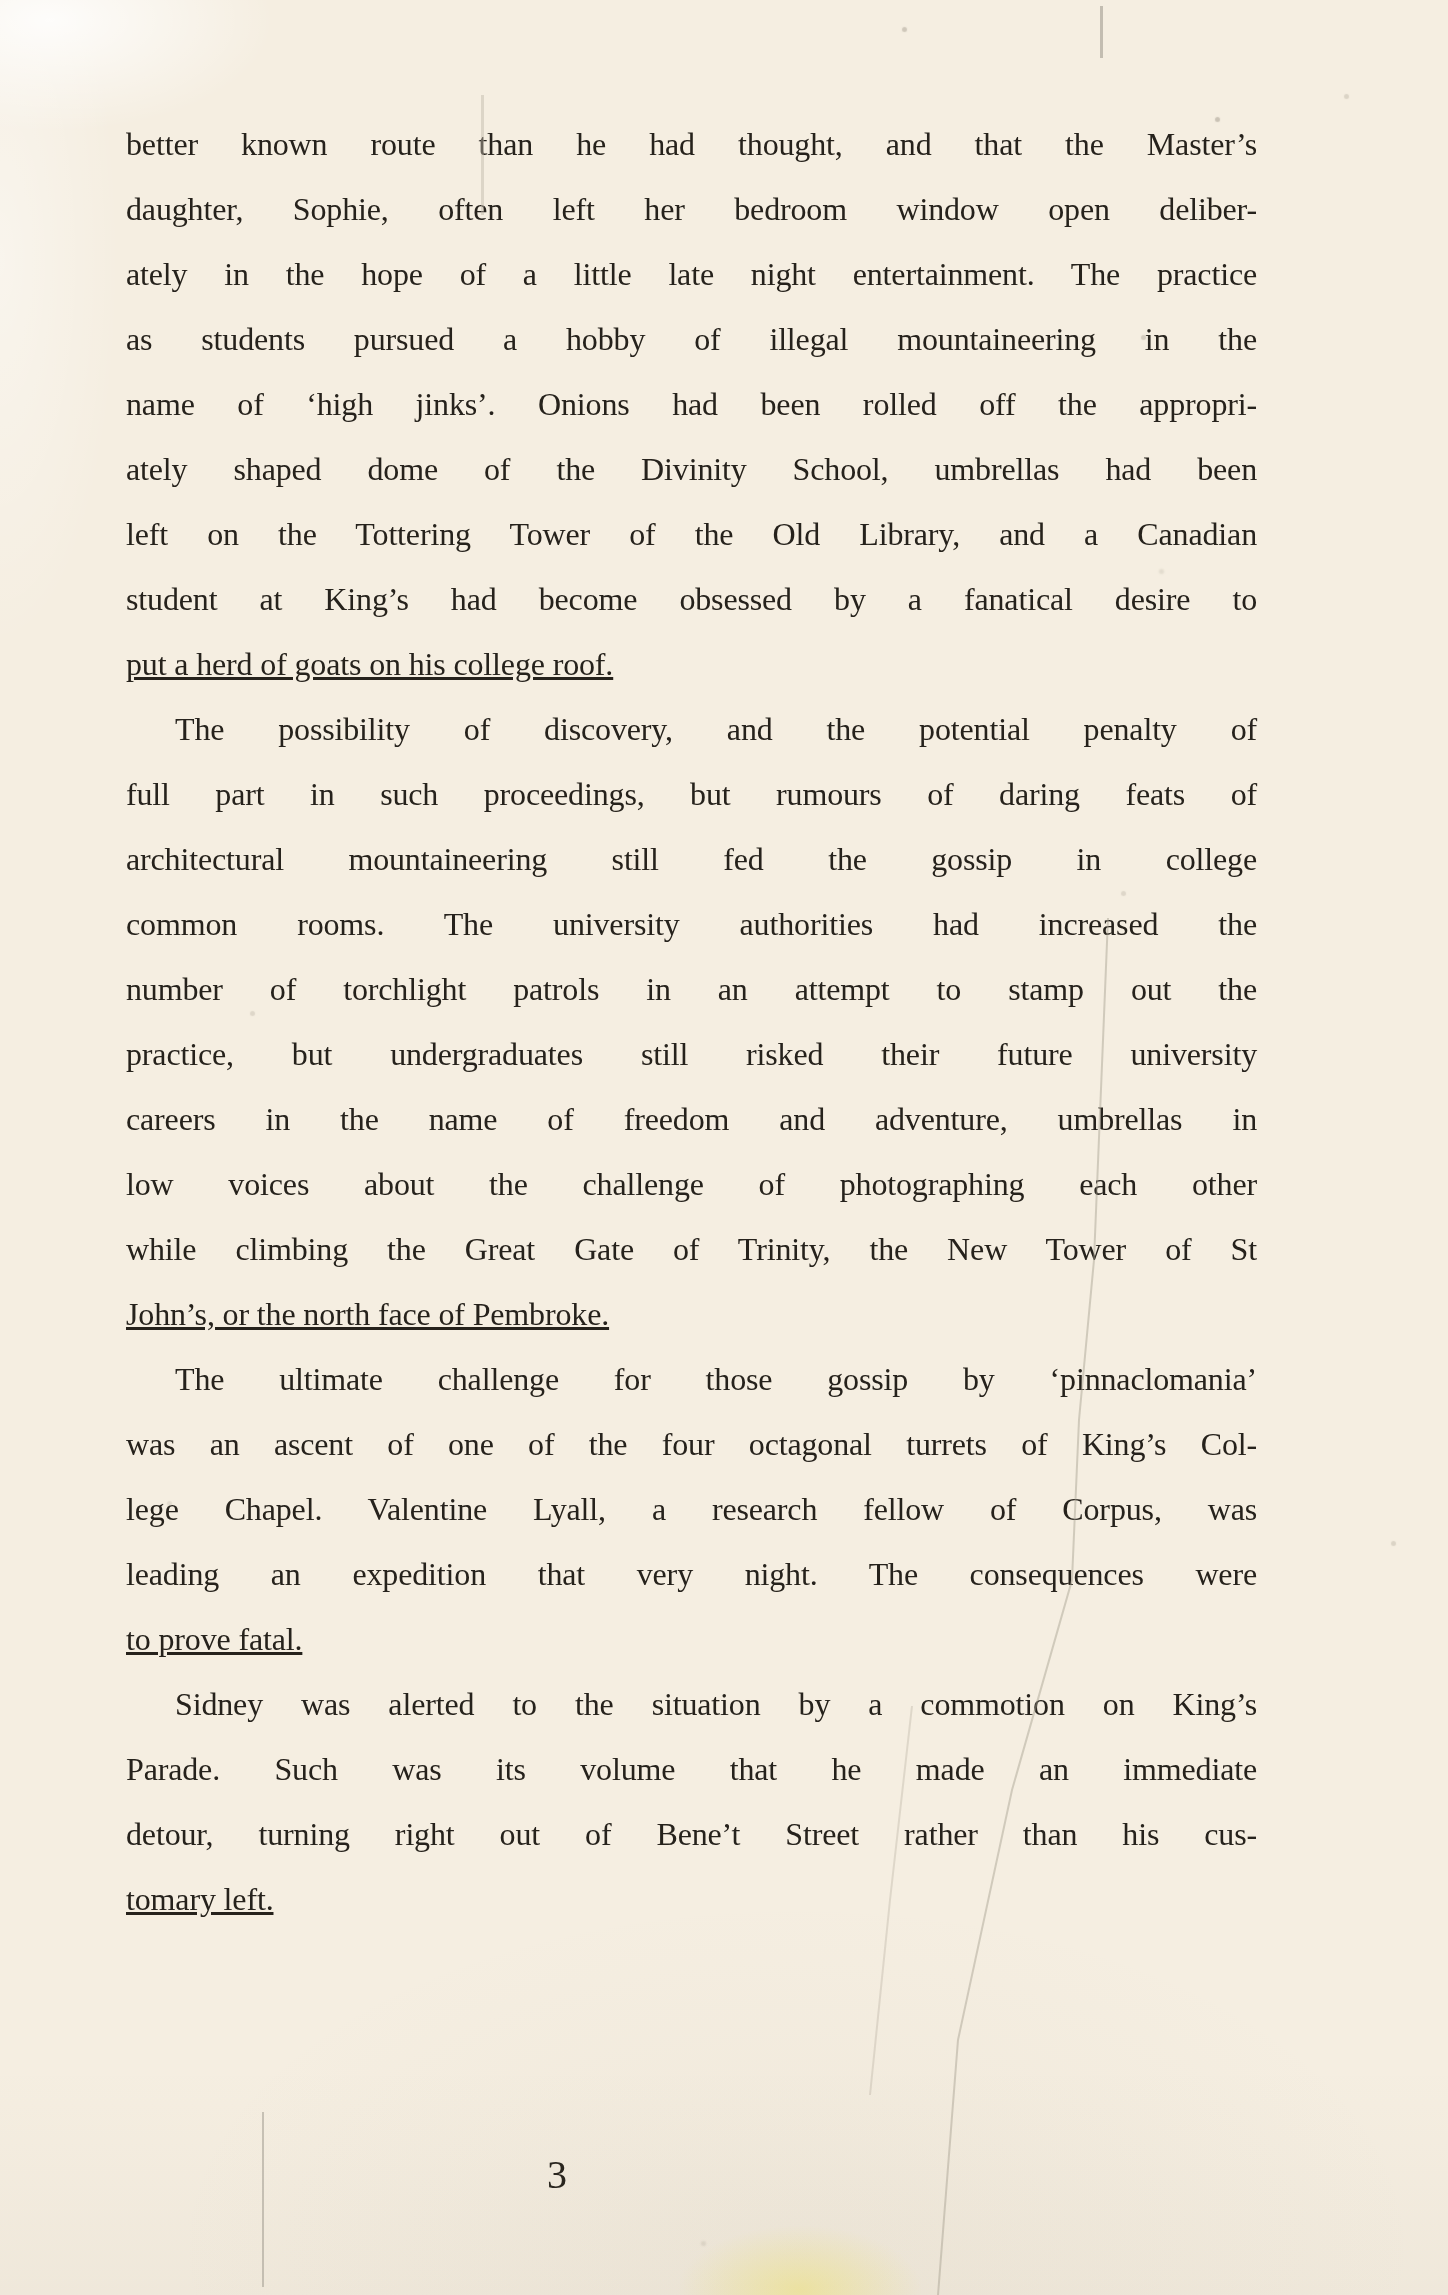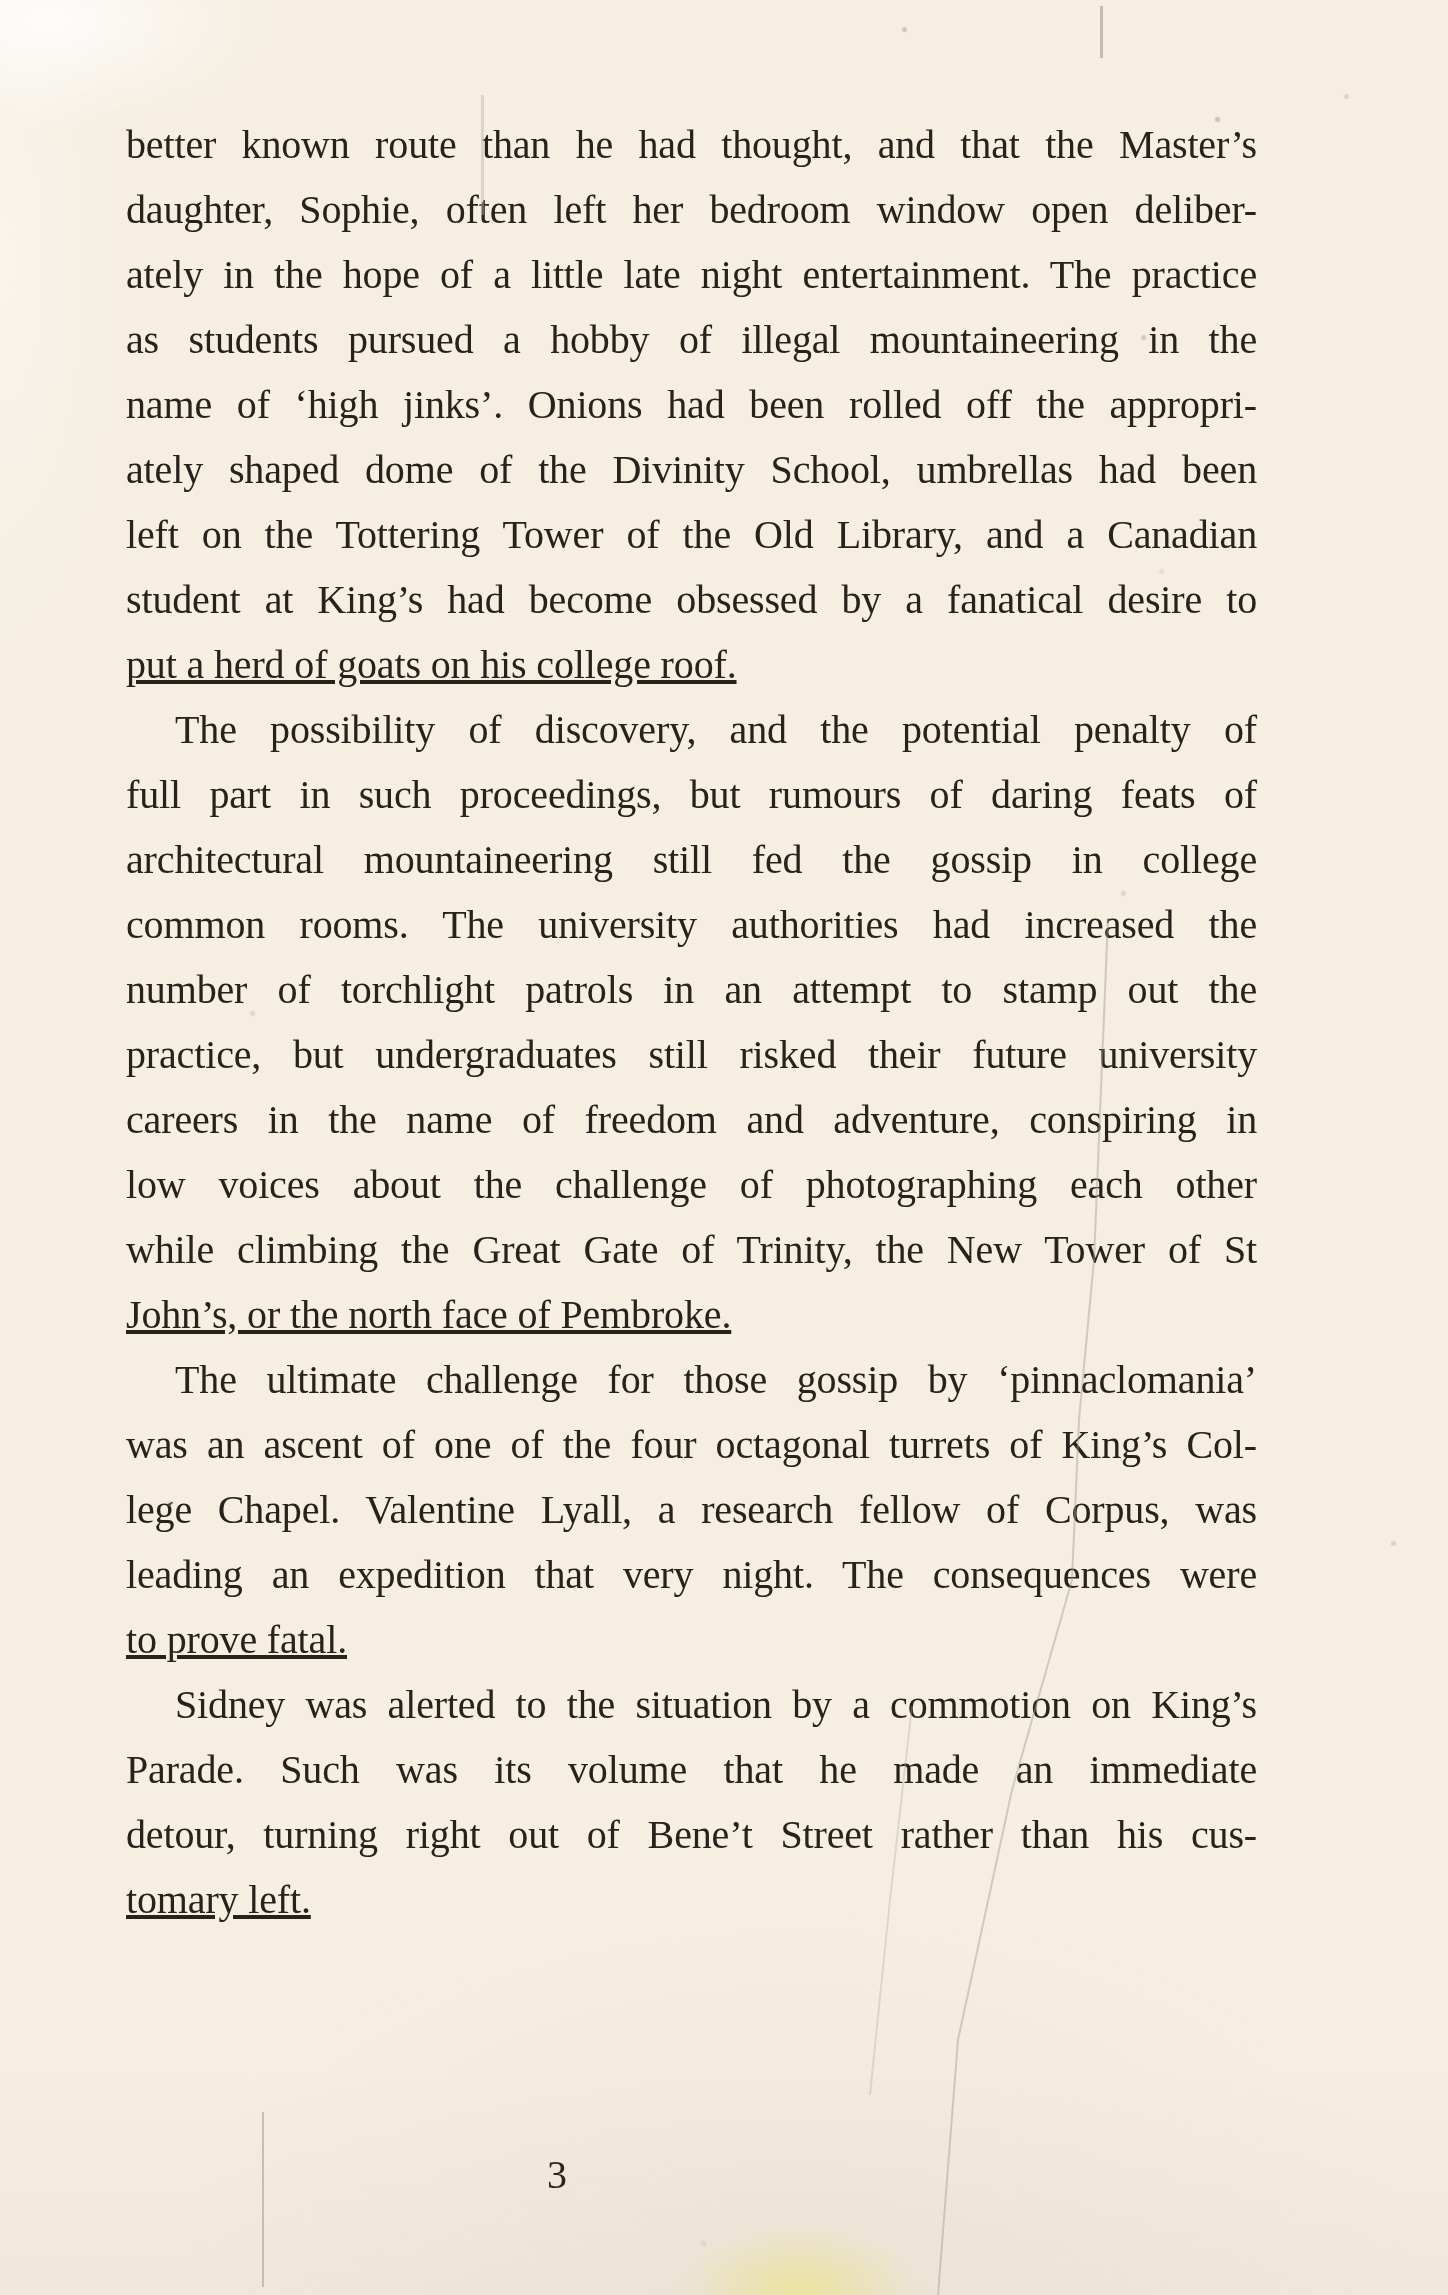--- a/index.html
+++ b/index.html
@@ -19,21 +19,21 @@
       radial-gradient(ellipse 900px 500px at 55% 98%, rgba(150,138,112,0.06), rgba(150,138,112,0) 70%),
       linear-gradient(to bottom, rgba(130,118,96,0) 90%, rgba(130,118,96,0.05) 100%);
     font-family: "Liberation Serif", "DejaVu Serif", serif;
     color: #26221c;
   }
   .text-block {
     position: absolute;
     left: 126px;
     top: 112px;
     width: 1131px;
-    font-size: 40px;
+    font-size: 32px;
     line-height: 65px;
     letter-spacing: -0.15px;
   }
   .para { margin: 0; padding: 0; }
   .line {
     text-align: justify;
     text-align-last: justify;
     -moz-text-align-last: justify;
     height: 65px;
   }
@@ -100,21 +100,21 @@
     <div class="line last">put a herd of goats on his college roof.</div>
   </div>
 
   <div class="para">
     <div class="line indent">The possibility of discovery, and the potential penalty of</div>
     <div class="line">full part in such proceedings, but rumours of daring feats of</div>
     <div class="line">architectural mountaineering still fed the gossip in college</div>
     <div class="line">common rooms. The university authorities had increased the</div>
     <div class="line">number of torchlight patrols in an attempt to stamp out the</div>
     <div class="line">practice, but undergraduates still risked their future university</div>
-    <div class="line">careers in the name of freedom and adventure, conspiring in</div>
+    <div class="line">careers in the name of freedom and adventure, umbrellas in</div>
     <div class="line">low voices about the challenge of photographing each other</div>
     <div class="line">while climbing the Great Gate of Trinity, the New Tower of St</div>
     <div class="line last">John’s, or the north face of Pembroke.</div>
   </div>
 
   <div class="para">
     <div class="line indent">The ultimate challenge for those gossip by ‘pinnaclomania’</div>
     <div class="line">was an ascent of one of the four octagonal turrets of King’s Col-</div>
     <div class="line">lege Chapel. Valentine Lyall, a research fellow of Corpus, was</div>
     <div class="line">leading an expedition that very night. The consequences were</div>

